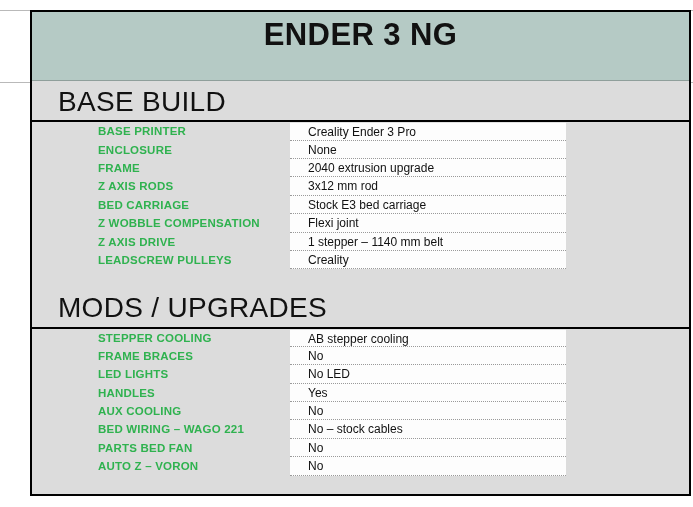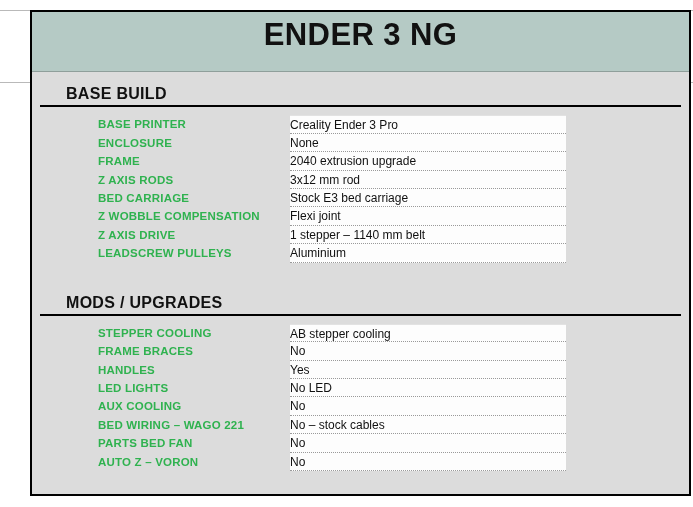--- a/index.html
+++ b/index.html
@@ -36,21 +36,21 @@
     width: 693px;
     height: 1px;
     background: #b9b9b9;
   }
   #bleed-top    { top: 10px; }
   #bleed-header { top: 82px; }
 
   
   #title-band {
     position: relative;
-    height: 60px;
+    height: 69px;
     background: #b5cac5;
     border-bottom: 1px solid #8f9f9b;
     box-sizing: border-box;
     text-align: center;
   }
   #main-title {
     margin: 0;
     padding-top: 5px;
     font-size: 31px;
     font-weight: bold;
@@ -69,24 +69,24 @@
 
   
   #sheet-body {
     position: relative;
     padding: 0;
   }
 
   .section { position: relative; }
 
   .section-title {
-    margin: 8px;
+    margin: 0;
     padding: 5px 0 2px 26px;
-    font-size: 16px;
-    font-weight: bold;
+    font-size: 28px;
+    font-weight: normal;
     letter-spacing: 0.3px;
     color: #111111;
     border-bottom: 2px solid #000000;
     line-height: 1.15;
   }
 
   .rows { position: relative; }
 
   .row {
     position: relative;
@@ -108,21 +108,21 @@
     white-space: nowrap;
     overflow: hidden;
   }
 
   .row-value {
     position: relative;
     flex: 0 0 276px;
     box-sizing: border-box;
     background: #fdfdfd;
     border-bottom: 1px dotted #9a9a9a;
-    padding-left: 0;
+    padding-left: 18px;
     font-size: 12px;
     color: #111111;
     line-height: 18.4px;
     white-space: nowrap;
     overflow: hidden;
   }
   .rows .row:first-child .row-value { border-top: 1px solid #e2e2e2; }
 
   .row-tail {
     flex: 1 1 auto;
@@ -177,48 +177,48 @@
               <div class="row-value">Flexi joint</div>
               <div class="row-tail"></div>
             </div>
             <div class="row">
               <div class="row-label">Z AXIS DRIVE</div>
               <div class="row-value">1 stepper – 1140 mm belt</div>
               <div class="row-tail"></div>
             </div>
             <div class="row">
               <div class="row-label">LEADSCREW PULLEYS</div>
-              <div class="row-value">Aluminium</div>
+              <div class="row-value">Creality</div>
               <div class="row-tail"></div>
             </div>
           </div>
         </div>
         <div class="section-gap"></div>
         <div class="section-gap"></div>
         <div class="section">
           <h2 class="section-title">MODS / UPGRADES</h2>
           <div class="rows">
             <div class="row">
               <div class="row-label">STEPPER COOLING</div>
               <div class="row-value">AB stepper cooling</div>
               <div class="row-tail"></div>
             </div>
             <div class="row">
               <div class="row-label">FRAME BRACES</div>
               <div class="row-value">No</div>
               <div class="row-tail"></div>
             </div>
             <div class="row">
+              <div class="row-label">LED LIGHTS</div>
+              <div class="row-value">No LED</div>
+              <div class="row-tail"></div>
+            </div>
+            <div class="row">
               <div class="row-label">HANDLES</div>
               <div class="row-value">Yes</div>
-              <div class="row-tail"></div>
-            </div>
-            <div class="row">
-              <div class="row-label">LED LIGHTS</div>
-              <div class="row-value">No LED</div>
               <div class="row-tail"></div>
             </div>
             <div class="row">
               <div class="row-label">AUX COOLING</div>
               <div class="row-value">No</div>
               <div class="row-tail"></div>
             </div>
             <div class="row">
               <div class="row-label">BED WIRING – WAGO 221</div>
               <div class="row-value">No – stock cables</div>

